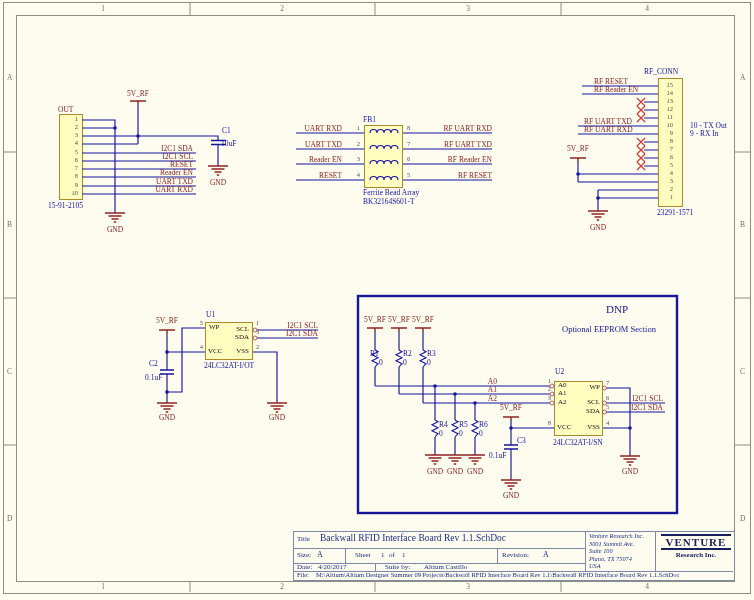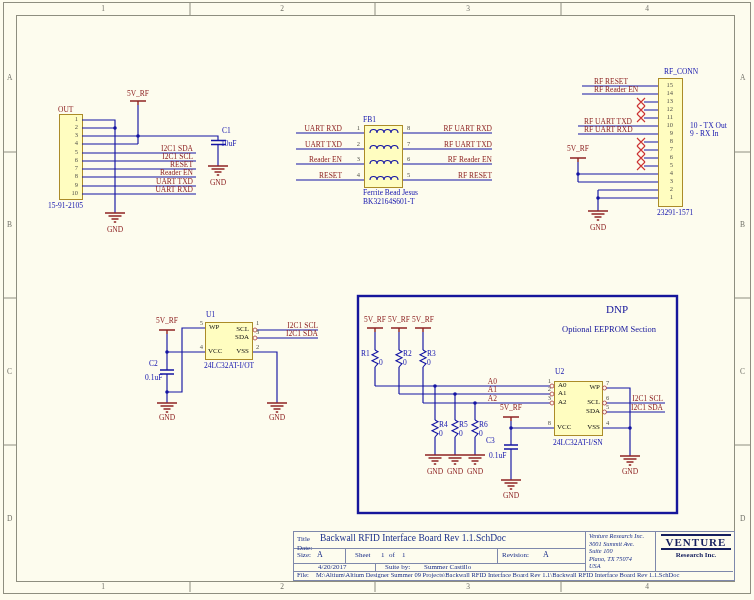--- a/index.html
+++ b/index.html
@@ -218,24 +218,24 @@
 <span class="t pnum ra" style="left:360px;top:156px">3</span>
 <span class="t pnum ra" style="left:360px;top:172px">4</span>
 <span class="t pnum" style="left:407px;top:125px">8</span>
 <span class="t pnum" style="left:407px;top:141px">7</span>
 <span class="t pnum" style="left:407px;top:156px">6</span>
 <span class="t pnum" style="left:407px;top:172px">5</span>
 <span class="t red ra" style="left:492px;top:125px">RF UART RXD</span>
 <span class="t red ra" style="left:492px;top:141px">RF UART TXD</span>
 <span class="t red ra" style="left:492px;top:156px">RF Reader EN</span>
 <span class="t red ra" style="left:492px;top:172px">RF RESET</span>
-<span class="t blu" style="left:363px;top:189px">Ferrite Bead Jesus</span>
+<span class="t blu" style="left:363px;top:189px">Ferrite Bead Array</span>
 <span class="t blu" style="left:363px;top:198px">BK32164S601-T</span>
 
-<span class="t blu" style="left:664px;top:68px">RF_CONN</span>
+<span class="t blu" style="left:644px;top:68px">RF_CONN</span>
 <span class="t blu" style="left:657px;top:209px">23291-1571</span>
 <span class="t pnum ra" style="left:673px;top:82px">15</span>
 <span class="t pnum ra" style="left:673px;top:90px">14</span>
 <span class="t pnum ra" style="left:673px;top:98px">13</span>
 <span class="t pnum ra" style="left:673px;top:106px">12</span>
 <span class="t pnum ra" style="left:673px;top:114px">11</span>
 <span class="t pnum ra" style="left:673px;top:122px">10</span>
 <span class="t pnum ra" style="left:673px;top:130px">9</span>
 <span class="t pnum ra" style="left:673px;top:138px">8</span>
 <span class="t pnum ra" style="left:673px;top:146px">7</span>
@@ -272,40 +272,40 @@
 <span class="t pnum" style="left:256px;top:329px">3</span>
 <span class="t pnum" style="left:256px;top:344px">2</span>
 <span class="t red ra" style="left:318px;top:322px">I2C1 SCL</span>
 <span class="t red ra" style="left:318px;top:330px">I2C1 SDA</span>
 
 <span class="t dnpt ca" style="left:617px;top:304px">DNP</span>
 <span class="t dnps ca" style="left:609px;top:325px">Optional EEPROM Section</span>
 <span class="t red ca" style="left:375px;top:316px">5V_RF</span>
 <span class="t red ca" style="left:399px;top:316px">5V_RF</span>
 <span class="t red ca" style="left:423px;top:316px">5V_RF</span>
-<span class="t blu" style="left:361px;top:350px">R1</span>
+<span class="t blu" style="left:370px;top:350px">R1</span>
 <span class="t blu" style="left:379px;top:359px">0</span>
 <span class="t blu" style="left:403px;top:350px">R2</span>
 <span class="t blu" style="left:403px;top:359px">0</span>
 <span class="t blu" style="left:427px;top:350px">R3</span>
 <span class="t blu" style="left:427px;top:359px">0</span>
 <span class="t red ra" style="left:497px;top:378px">A0</span>
 <span class="t red ra" style="left:497px;top:386px">A1</span>
 <span class="t red ra" style="left:497px;top:395px">A2</span>
 <span class="t blu" style="left:439px;top:421px">R4</span>
 <span class="t blu" style="left:439px;top:430px">0</span>
 <span class="t blu" style="left:459px;top:421px">R5</span>
 <span class="t blu" style="left:459px;top:430px">0</span>
 <span class="t blu" style="left:479px;top:421px">R6</span>
 <span class="t blu" style="left:479px;top:430px">0</span>
 <span class="t red ca" style="left:435px;top:468px">GND</span>
 <span class="t red ca" style="left:455px;top:468px">GND</span>
 <span class="t red ca" style="left:475px;top:468px">GND</span>
 <span class="t red ca" style="left:511px;top:404px">5V_RF</span>
-<span class="t blu" style="left:486px;top:437px">C3</span>
+<span class="t blu" style="left:517px;top:437px">C3</span>
 <span class="t blu" style="left:489px;top:452px">0.1uF</span>
 <span class="t red ca" style="left:511px;top:492px">GND</span>
 <span class="t blu" style="left:555px;top:368px">U2</span>
 <span class="t blu" style="left:553px;top:439px">24LC32AT-I/SN</span>
 <span class="t blk" style="left:558px;top:382px">A0</span>
 <span class="t blk" style="left:558px;top:390px">A1</span>
 <span class="t blk" style="left:558px;top:399px">A2</span>
 <span class="t blk" style="left:557px;top:424px">VCC</span>
 <span class="t blk ra" style="left:600px;top:384px">WP</span>
 <span class="t blk ra" style="left:600px;top:399px">SCL</span>
@@ -336,24 +336,24 @@
 <span class="t nav tbl" style="left:297px;top:536px">Title</span>
 <span class="t nav tbt" style="left:320px;top:534px">Backwall RFID Interface Board Rev 1.1.SchDoc</span>
 <span class="t nav tbl" style="left:297px;top:552px">Size:</span>
 <span class="t nav tbv" style="left:317px;top:551px">A</span>
 <span class="t nav tbl" style="left:355px;top:552px">Sheet</span>
 <span class="t nav tbl" style="left:381px;top:552px">1</span>
 <span class="t nav tbl" style="left:389px;top:552px">of</span>
 <span class="t nav tbl" style="left:402px;top:552px">1</span>
 <span class="t nav tbl" style="left:502px;top:552px">Revision:</span>
 <span class="t nav tbv" style="left:543px;top:551px">A</span>
-<span class="t nav tbl" style="left:297px;top:545px">Date:</span>
+<span class="t nav tbl" style="left:297px;top:564px">Date:</span>
 <span class="t nav tbl" style="left:318px;top:564px">4/20/2017</span>
 <span class="t nav tbl" style="left:385px;top:564px">Suite by:</span>
-<span class="t nav tbl" style="left:424px;top:564px">Summer Castillo</span>
+<span class="t nav tbl" style="left:424px;top:564px">Altium Castillo</span>
 <span class="t nav tbs" style="left:297px;top:572px">File:</span>
 <span class="t nav tbs" style="left:316px;top:572px">M:\Altium\Altium Designer Summer 09 Projects\Backwall RFID Interface Board Rev 1.1\Backwall RFID Interface Board Rev 1.1.SchDoc</span>
 <span class="t nav comp-it" style="left:589px;top:533px">Venture Research Inc.</span>
 <span class="t nav comp-it" style="left:589px;top:541px">3001 Summit Ave.</span>
 <span class="t nav comp-it" style="left:589px;top:548px">Suite 100</span>
 <span class="t nav comp-it" style="left:589px;top:556px">Plano, TX 75074</span>
 <span class="t nav comp-it" style="left:589px;top:563px">USA</span>
 <div id="logo">
   <div class="l1">VENTURE</div>
   <div class="l2">Research Inc.</div>

